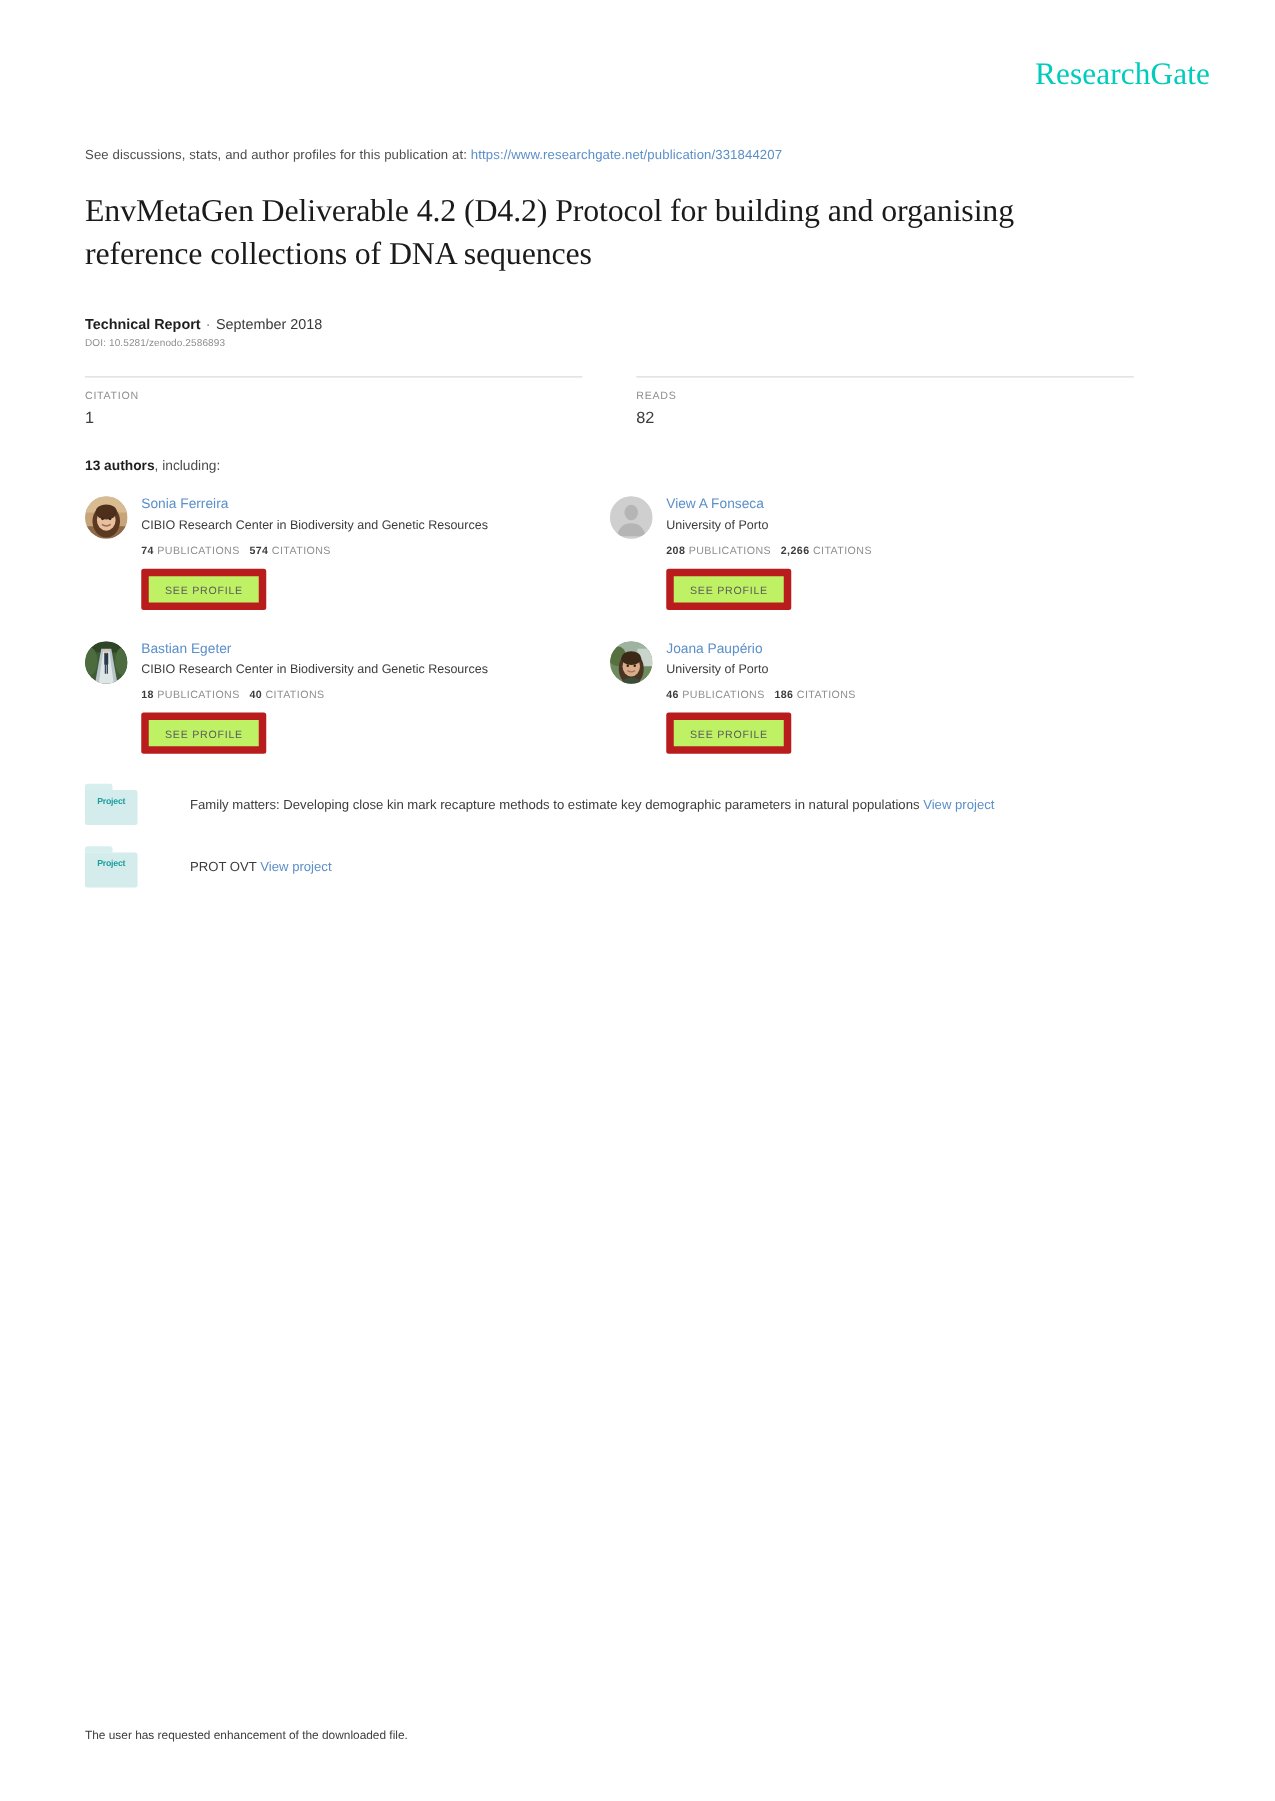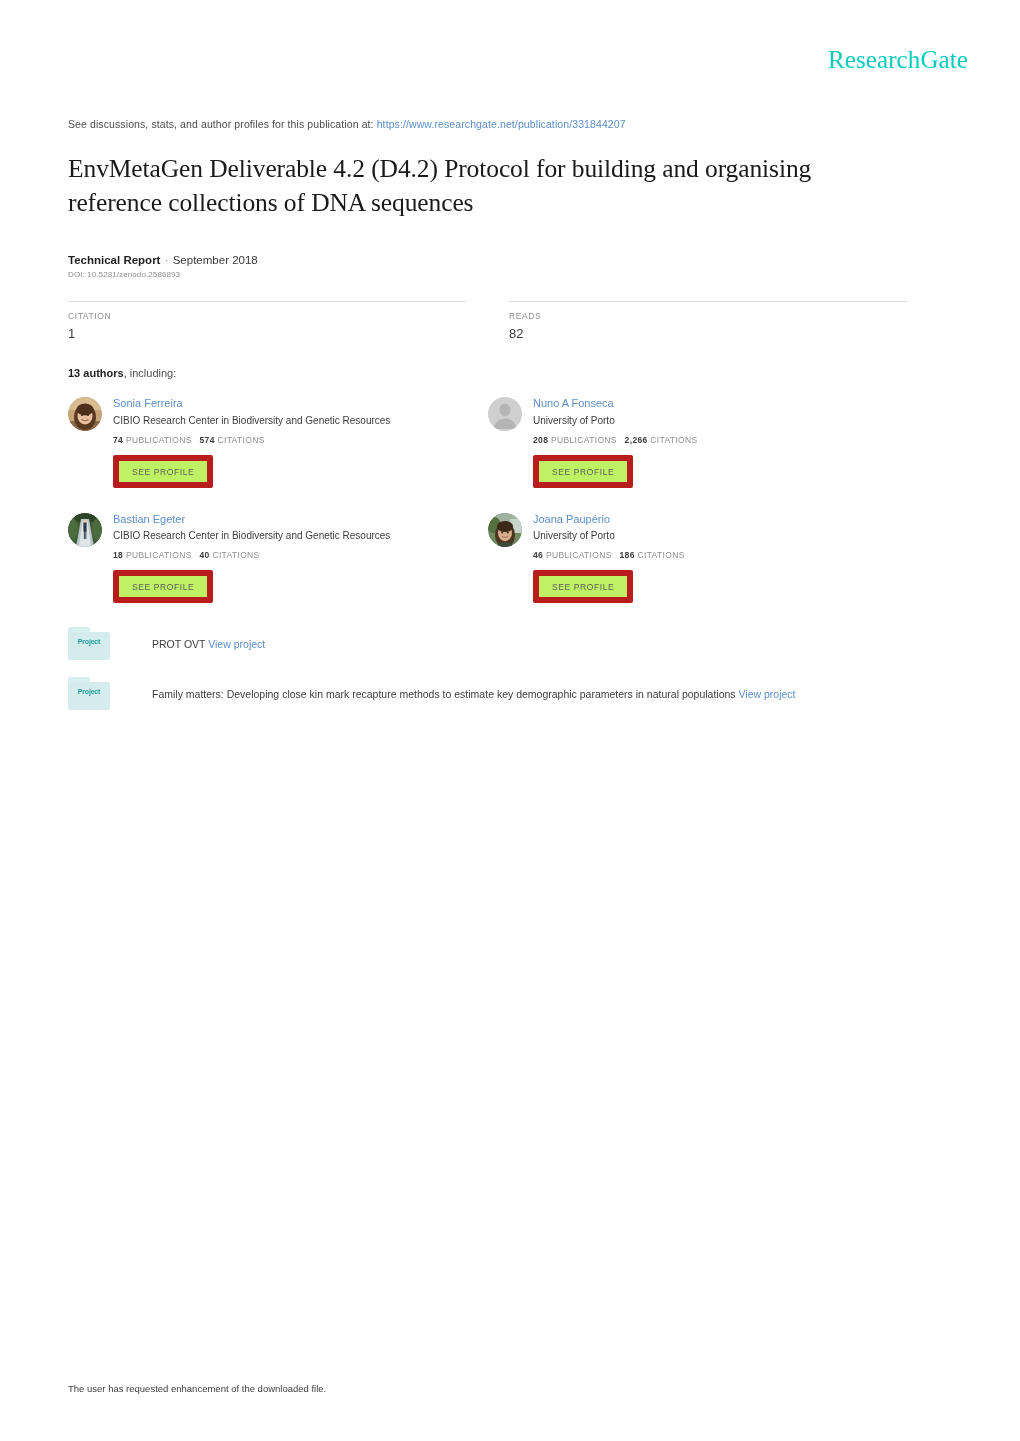--- a/index.html
+++ b/index.html
@@ -326,21 +326,21 @@
 
       <div class="author-cell">
         <div class="avatar">
           <svg viewBox="0 0 34 34">
             <circle cx="17" cy="17" r="17" fill="#cfcfcf"></circle>
             <ellipse cx="17" cy="13" rx="5.4" ry="6.2" fill="#b5b5b5"></ellipse>
             <path d="M5.5 32 Q7.5 21.5 17 21.5 Q26.5 21.5 28.5 32 Z" fill="#b5b5b5"></path>
           </svg>
         </div>
         <div class="author-info">
-          <div class="author-name">Nuno A Fonseca</div>
+          <div class="author-name">View A Fonseca</div>
           <div class="author-affil">University of Porto</div>
           <div class="author-metrics">
             <b>208</b>
             <span>PUBLICATIONS</span><span class="metric-gap"></span>
             <b>2,266</b>
             <span>CITATIONS</span>
           </div>
           <div class="see-profile">SEE PROFILE</div>
         </div>
       </div>
@@ -419,33 +419,33 @@
     </div>
 
 
     <div class="project-row">
       <div class="project-icon">
         <div class="tab"></div>
         <div class="body"></div>
         <div class="glyph">Project</div>
       </div>
       <div class="project-text">
-        <span>PROT OVT</span>
+        <span>Family matters: Developing close kin mark recapture methods to estimate key demographic parameters in natural populations</span>
         <a class="view-project" href="#">View project</a>
       </div>
     </div>
 
     <div class="project-row">
       <div class="project-icon">
         <div class="tab"></div>
         <div class="body"></div>
         <div class="glyph">Project</div>
       </div>
       <div class="project-text">
-        <span>Family matters: Developing close kin mark recapture methods to estimate key demographic parameters in natural populations</span>
+        <span>PROT OVT</span>
         <a class="view-project" href="#">View project</a>
       </div>
     </div>
 
   </div>
 
   <div class="footer">
     <div class="footer-line2">The user has requested enhancement of the downloaded file.</div>
   </div>
 

